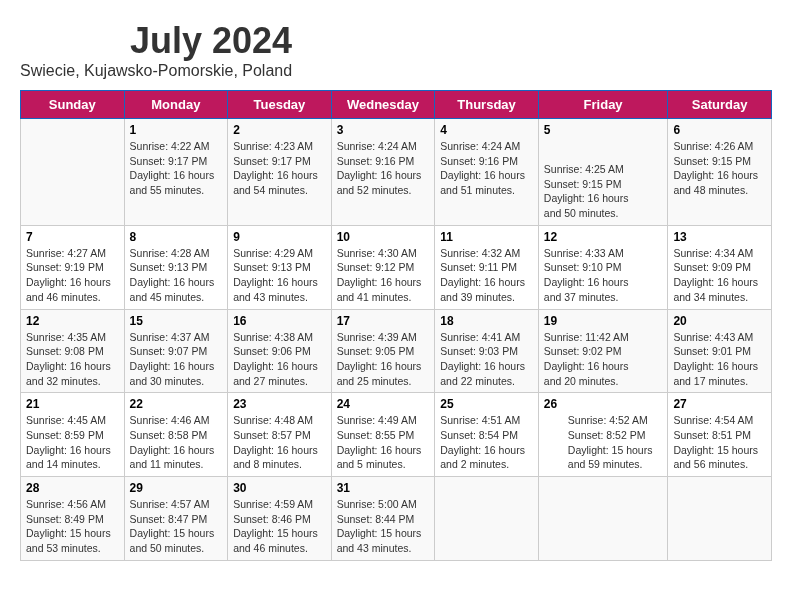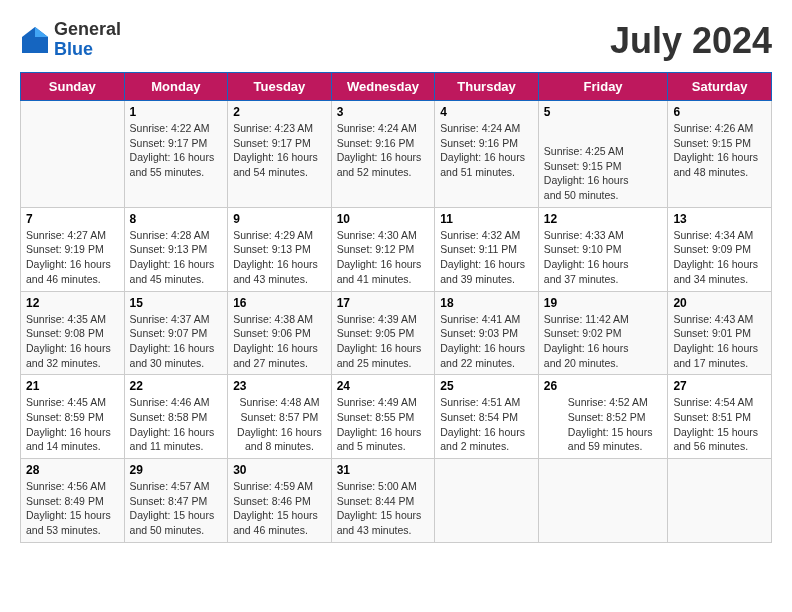--- a/index.html
+++ b/index.html
@@ -86,32 +86,23 @@
       font-size: 10.5px;
     }
     td.empty {
       background: #f0f0f0;
     }
   </style>
 </head>
 <body>
 
 <div class="header-area">
-  <div class="logo">
-    <svg class="logo-icon" viewBox="0 0 30 30">
-      <polygon points="15,2 28,12 28,28 2,28 2,12" fill="#1565c0"></polygon>
-      <polygon points="15,2 28,12 15,12" fill="#42a5f5"></polygon>
-    </svg>
-    <div class="logo-text">
-      <span class="logo-general">General</span>
-      <span class="logo-blue">Blue</span>
-    </div>
-  </div>
   <div class="title-area">
     <div class="main-title">July 2024</div>
+    <div class="subtitle">Swiecie, Kujawsko-Pomorskie, Poland</div>
   </div>
 </div>
 
 <table>
   <thead>
     <tr>
     <th>Sunday</th>
         <th>Monday</th>
         <th>Tuesday</th>
         <th>Wednesday</th>
@@ -278,21 +269,21 @@
         </td>
         <td>
           <div class="day-num">22</div>
           <div class="day-info" style="white-space: pre-line;">Sunrise: 4:46 AM
 Sunset: 8:58 PM
 Daylight: 16 hours
 and 11 minutes.</div>
         </td>
         <td>
           <div class="day-num">23</div>
-          <div class="day-info" style="white-space: pre-line; text-align: center;">Sunrise: 4:48 AM
+          <div class="day-info" style="white-space: pre-line;">Sunrise: 4:48 AM
 Sunset: 8:57 PM
 Daylight: 16 hours
 and 8 minutes.</div>
         </td>
         <td>
           <div class="day-num">24</div>
           <div class="day-info" style="white-space: pre-line;">Sunrise: 4:49 AM
 Sunset: 8:55 PM
 Daylight: 16 hours
 and 5 minutes.</div>

